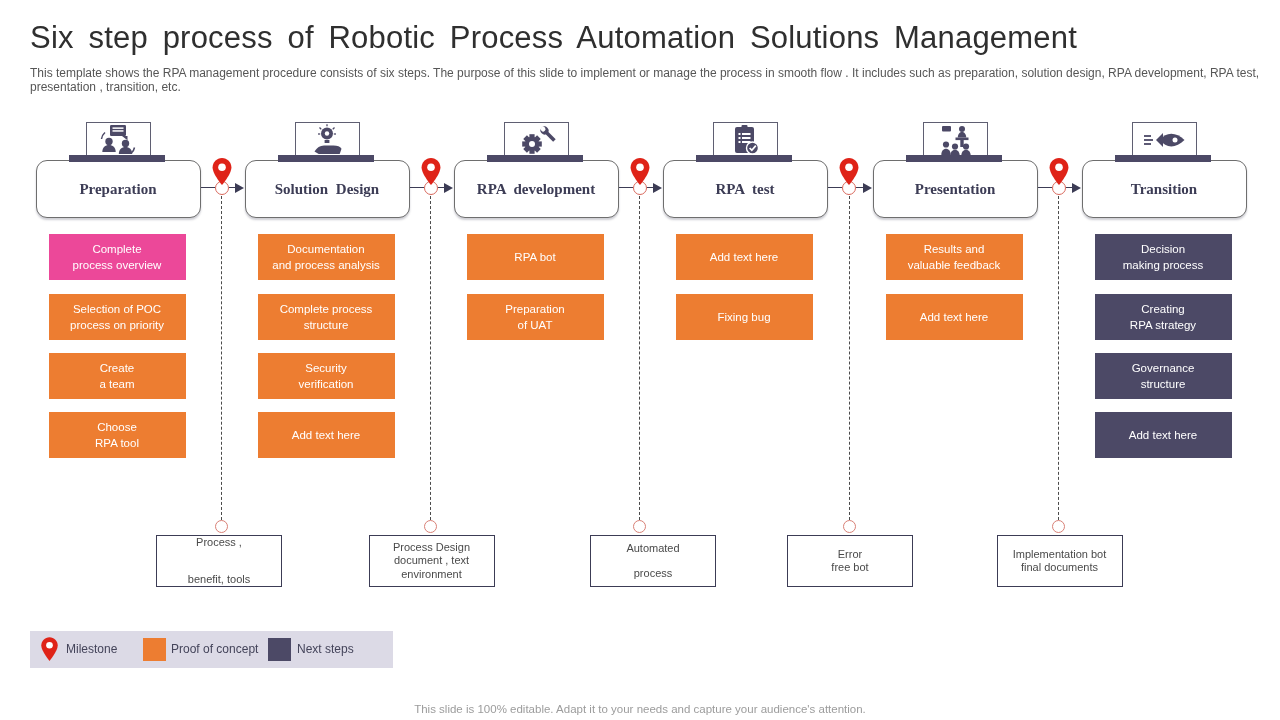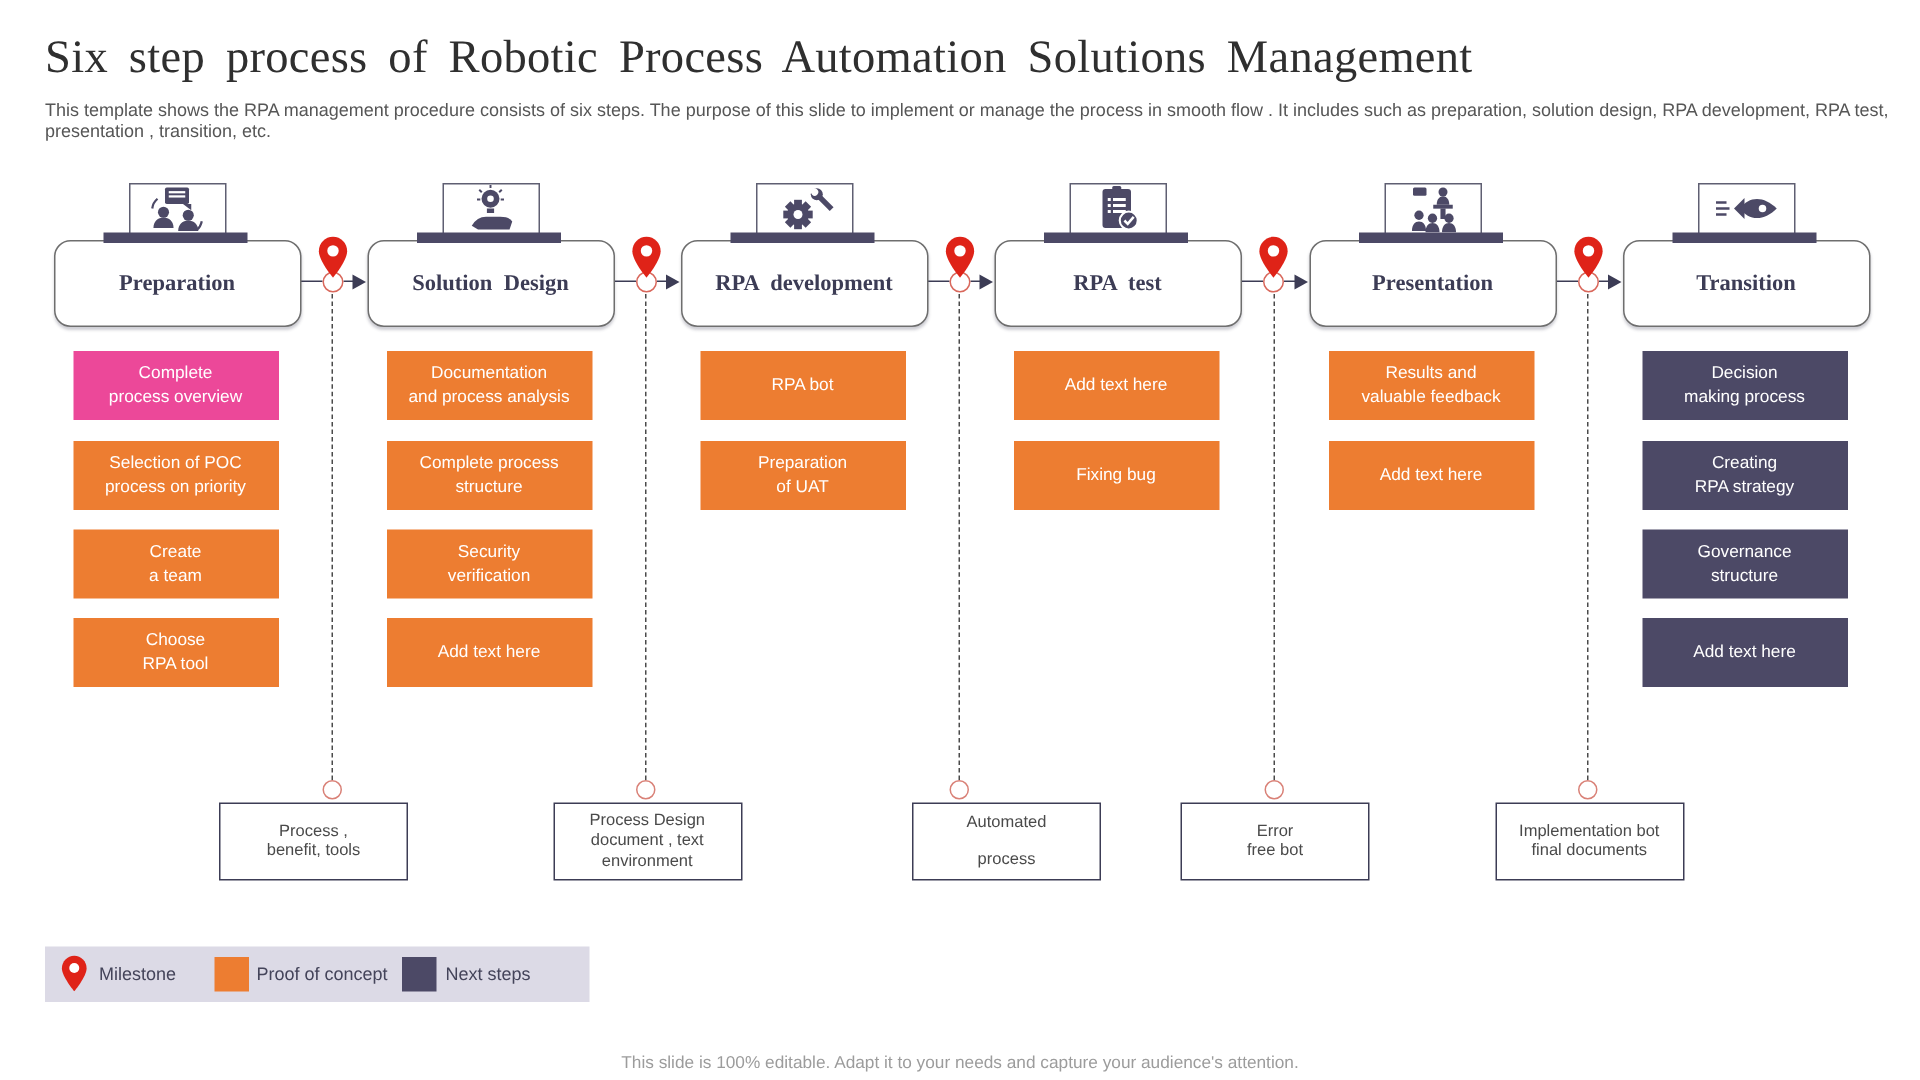--- a/index.html
+++ b/index.html
@@ -2,21 +2,21 @@
 <html><head>
 <meta charset="utf-8">
 <style>
   html,body{margin:0;padding:0;}
   body{
     width:1280px;height:720px;position:relative;overflow:hidden;
     background:#ffffff;font-family:"Liberation Sans",sans-serif;
   }
   .title{
     position:absolute;left:30px;top:20px;width:1200px;
-    font-family:Liberation Serif, serif;font-size:31px;color:#2f2f2f;
+    font-family:Liberation Sans, sans-serif;font-size:31px;color:#2f2f2f;
     word-spacing:6px;letter-spacing:.2px;white-space:nowrap;
   }
   .subtitle{
     position:absolute;left:30px;top:67px;width:1232px;
     font-size:12px;line-height:13.5px;color:#565656;
   }
   .footer{
     position:absolute;left:0;top:703px;width:100%;text-align:center;
     font-size:11.5px;color:#9c9c9c;
   }
@@ -236,21 +236,21 @@
     <div class="hline" style="left: 198.5px; top: 187px; width: 16px;"></div>
     <div class="hline" style="left: 228.5px; top: 187px; width: 7px;"></div>
     <div class="arrowhead" style="left: 234.5px; top: 183px;"></div>
     <div class="pin" style="left: 210.5px; top: 157px;"><svg width="22" height="29" viewBox="0 0 24 32">
   <path d="M12 1 C6.2 1 1.6 5.7 1.6 11.6 C1.6 18.7 12 31 12 31 C12 31 22.4 18.7 22.4 11.6 C22.4 5.7 17.8 1 12 1 Z" fill="#DF2318"></path>
   <circle cx="12" cy="11.3" r="4.2" fill="#fff"></circle>
       </svg></div>
     <div class="mile-circle" style="left: 214.5px; top: 181px;"></div>
     <div class="vdash" style="left: 221px; top: 196px; height: 324px;"></div>
     <div class="node-circle" style="left: 215px; top: 520px;"></div>
-    <div class="outcome-box" style="left: 146px; top: 535px;">
+    <div class="outcome-box" style="left: 156px; top: 535px; justify-content: space-between;">
       <div>Process ,</div>
       <div>benefit, tools</div>
     </div>
     <div class="hline" style="left: 407.5px; top: 187px; width: 16px;"></div>
     <div class="hline" style="left: 437.5px; top: 187px; width: 7px;"></div>
     <div class="arrowhead" style="left: 443.5px; top: 183px;"></div>
     <div class="pin" style="left: 419.5px; top: 157px;"><svg width="22" height="29" viewBox="0 0 24 32">
   <path d="M12 1 C6.2 1 1.6 5.7 1.6 11.6 C1.6 18.7 12 31 12 31 C12 31 22.4 18.7 22.4 11.6 C22.4 5.7 17.8 1 12 1 Z" fill="#DF2318"></path>
   <circle cx="12" cy="11.3" r="4.2" fill="#fff"></circle>
       </svg></div>
@@ -265,21 +265,21 @@
     <div class="hline" style="left: 616.5px; top: 187px; width: 16px;"></div>
     <div class="hline" style="left: 646.5px; top: 187px; width: 7px;"></div>
     <div class="arrowhead" style="left: 652.5px; top: 183px;"></div>
     <div class="pin" style="left: 628.5px; top: 157px;"><svg width="22" height="29" viewBox="0 0 24 32">
   <path d="M12 1 C6.2 1 1.6 5.7 1.6 11.6 C1.6 18.7 12 31 12 31 C12 31 22.4 18.7 22.4 11.6 C22.4 5.7 17.8 1 12 1 Z" fill="#DF2318"></path>
   <circle cx="12" cy="11.3" r="4.2" fill="#fff"></circle>
       </svg></div>
     <div class="mile-circle" style="left: 632.5px; top: 181px;"></div>
     <div class="vdash" style="left: 639px; top: 196px; height: 324px;"></div>
     <div class="node-circle" style="left: 633px; top: 520px;"></div>
-    <div class="outcome-box" style="left: 608px; top: 535px; gap: 12px;">
+    <div class="outcome-box" style="left: 590px; top: 535px; gap: 12px;">
       <div>Automated</div>
       <div>process</div>
     </div>
     <div class="hline" style="left: 825.5px; top: 187px; width: 16.5px;"></div>
     <div class="hline" style="left: 856px; top: 187px; width: 7.5px;"></div>
     <div class="arrowhead" style="left: 862.5px; top: 183px;"></div>
     <div class="pin" style="left: 838px; top: 157px;"><svg width="22" height="29" viewBox="0 0 24 32">
   <path d="M12 1 C6.2 1 1.6 5.7 1.6 11.6 C1.6 18.7 12 31 12 31 C12 31 22.4 18.7 22.4 11.6 C22.4 5.7 17.8 1 12 1 Z" fill="#DF2318"></path>
   <circle cx="12" cy="11.3" r="4.2" fill="#fff"></circle>
       </svg></div>

